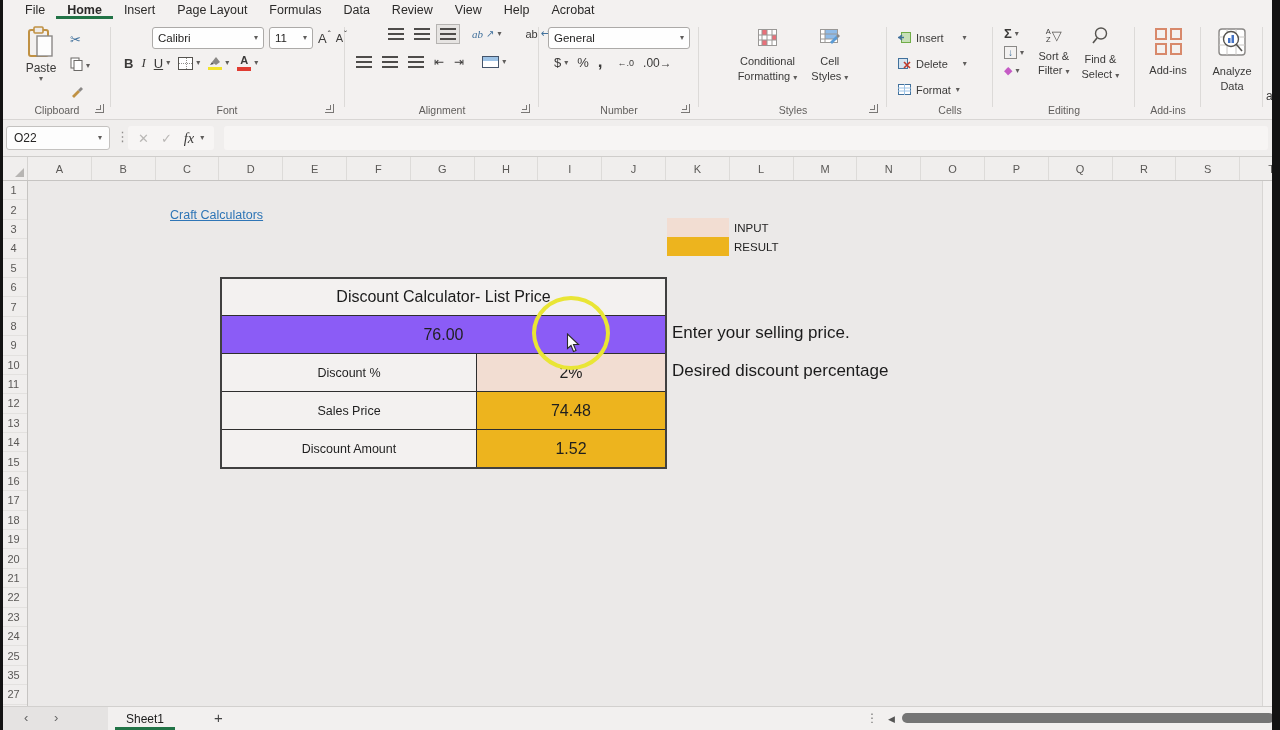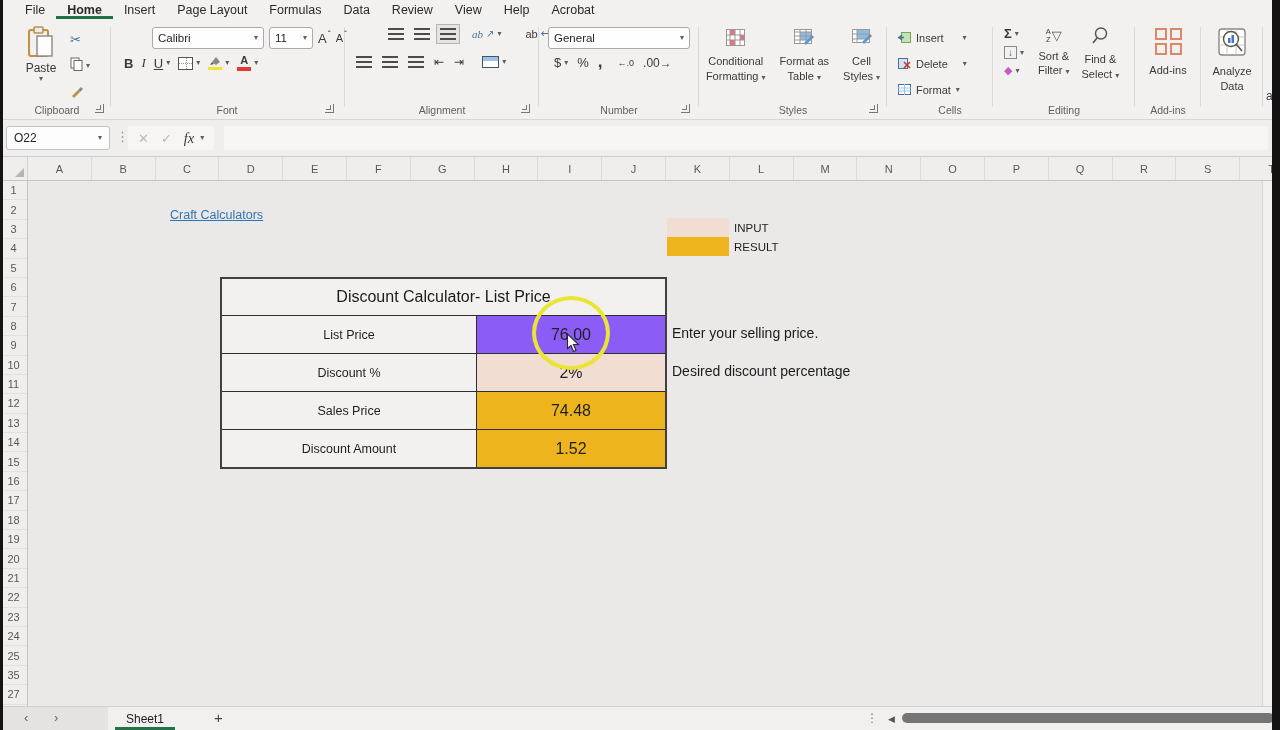--- a/index.html
+++ b/index.html
@@ -88,21 +88,21 @@
   .legend-item { display:flex; align-items:center; height:19px; }
   .swatch { width:62px; height:19px; flex:0 0 auto; }
   .legend-label { font-size:11.5px; color:#1f1f1f; margin-left:5px; }
 
   .calc { position:absolute; left:192px; top:96px; width:447px; border:2px solid #404040; background:#F3F1F0; }
   .calc-title { height:36px; display:flex; align-items:center; justify-content:center; font-size:16px; color:#1b1b1b; }
   .calc-row { display:flex; height:38px; border-top:1px solid #2E2E2E; }
   .calc-label { width:255px; display:flex; align-items:center; justify-content:center; font-size:12.5px; color:#1f1f1f; border-right:1px solid #2E2E2E; }
   .calc-value { flex:1; display:flex; align-items:center; justify-content:center; font-size:16px; color:#1f1f1f; }
 
-  .note { position:absolute; left:644px; height:38px; display:flex; align-items:center; font-size:14px; color:#1b1b1b; white-space:nowrap; }
+  .note { position:absolute; left:644px; height:38px; display:flex; align-items:center; font-size:17px; color:#1b1b1b; white-space:nowrap; }
 
   .annot-circle { position:absolute; left:504px; top:115px; width:78px; height:74px; border:4px solid #E9E535; border-radius:50%; z-index:20; }
   .cursor { position:absolute; left:538px; top:152px; z-index:21; }
 
   
   .vscroll { position:absolute; left:1262px; top:181px; width:10px; height:525px; background:#F2F0EF; border-left:1px solid #D8D6D4; }
 
   
   .tabbar { position:absolute; left:0; top:706px; width:1280px; height:24px; background:#E5E3E2; border-top:1px solid #D2D0CE; }
   .tabstrip { position:absolute; left:108px; top:0; width:1172px; height:100%; background:#F2F0EF; }
@@ -286,33 +286,20 @@
           <svg width="19" height="17" viewBox="0 0 19 17">
               <rect x="0.5" y="0.5" width="18" height="16" fill="#fff" stroke="#9a9896"></rect>
               <rect x="4" y="1" width="5" height="5" fill="#E8707A"></rect>
               <rect x="4" y="11" width="5" height="5" fill="#E8707A"></rect>
               <rect x="14" y="6" width="4" height="5" fill="#E8707A"></rect>
               <path d="M0 6 H19 M0 11 H19 M4 0 V17 M9 0 V17 M14 0 V17" stroke="#9a9896" stroke-width="1" fill="none"></path>
             </svg>
         </span>
         <span>Conditional</span>
         <span><span>Formatting</span> <span class="chev">▾</span></span>
-      </div>
-      <div class="vbtn">
-        <span class="ic">
-          <svg width="20" height="17" viewBox="0 0 20 17">
-              <rect x="0.5" y="0.5" width="17" height="14" fill="#fff" stroke="#9a9896"></rect>
-              <rect x="6" y="3" width="11" height="8" fill="#8FBBE8"></rect>
-              <path d="M0 3 H18 M0 7 H18 M0 11 H18 M6 0 V15 M12 0 V15" stroke="#9a9896" stroke-width="1" fill="none"></path>
-              <path d="M10 14 L16 8 L18 10 L12 16 Z" fill="#5B9BD5"></path>
-              <path d="M16 8 L18 6 L20 8 L18 10 Z" fill="#8A8886"></path>
-            </svg>
-        </span>
-        <span>Format as</span>
-        <span><span>Table</span> <span class="chev">▾</span></span>
       </div>
       <div class="vbtn">
         <span class="ic">
           <svg width="20" height="17" viewBox="0 0 20 17">
               <rect x="0.5" y="0.5" width="17" height="13" fill="#fff" stroke="#9a9896"></rect>
               <rect x="5" y="1" width="12" height="9" fill="#8FBBE8"></rect>
               <path d="M0 5 H18 M0 10 H18 M5 0 V14" stroke="#9a9896" stroke-width="1" fill="none"></path>
               <path d="M10 13 L16 7 L18 9 L12 15 Z" fill="#5B9BD5"></path>
               <path d="M16 7 L18 5 L20 7 L18 9 Z" fill="#8A8886"></path>
             </svg>
@@ -504,21 +491,20 @@
         <div class="legend-item">
           <div class="swatch" style="background: rgb(237, 180, 30);"></div>
           <div class="legend-label">RESULT</div>
         </div>
       </div>
 
     <div class="calc">
       <div class="calc-title">Discount Calculator- List Price</div>
       <div id="calc-rows">
           <div class="calc-row">
-            <div class="calc-label">List Price</div>
             <div class="calc-value" style="background: #8b5cf6;">76.00</div>
           </div>
           <div class="calc-row">
             <div class="calc-label">Discount %</div>
             <div class="calc-value" style="background: rgb(242, 221, 210);">2%</div>
           </div>
           <div class="calc-row">
             <div class="calc-label">Sales Price</div>
             <div class="calc-value" style="background: rgb(237, 180, 30);">74.48</div>
           </div>

